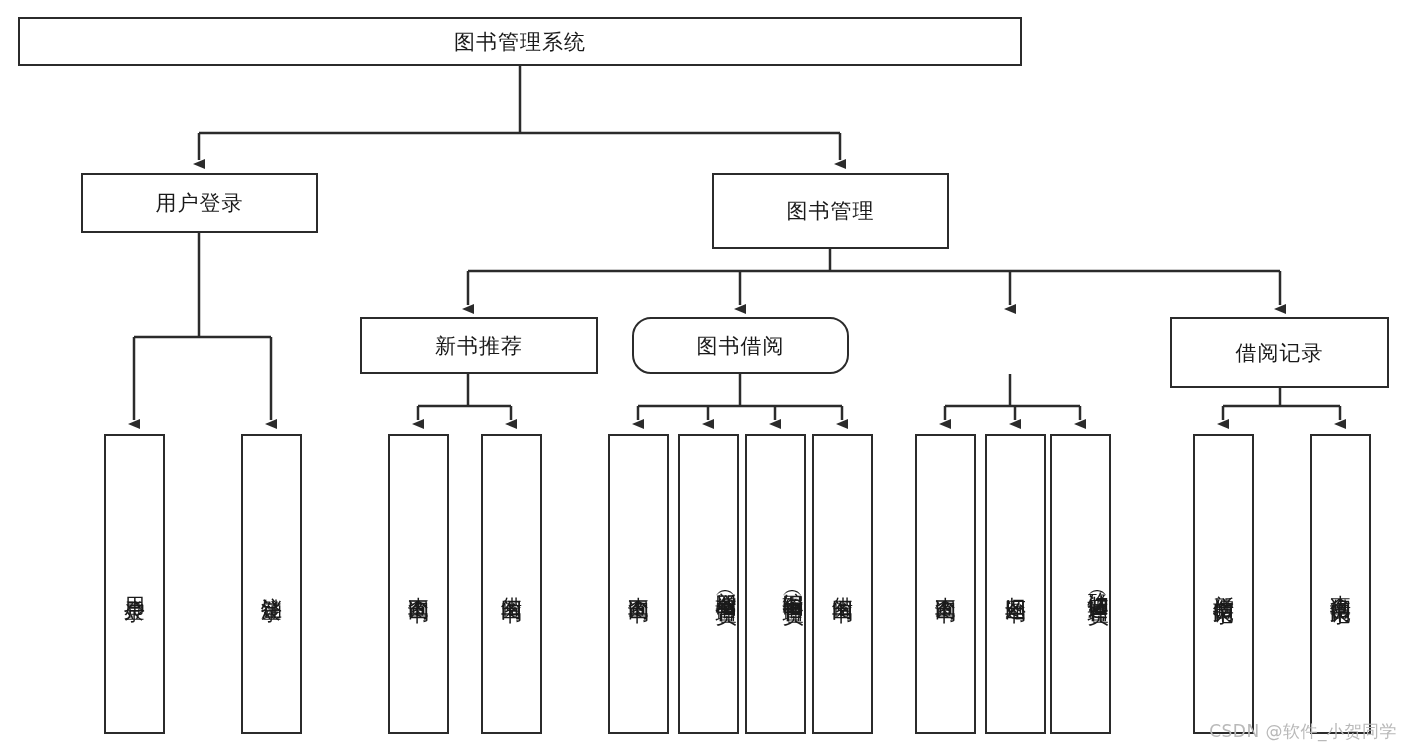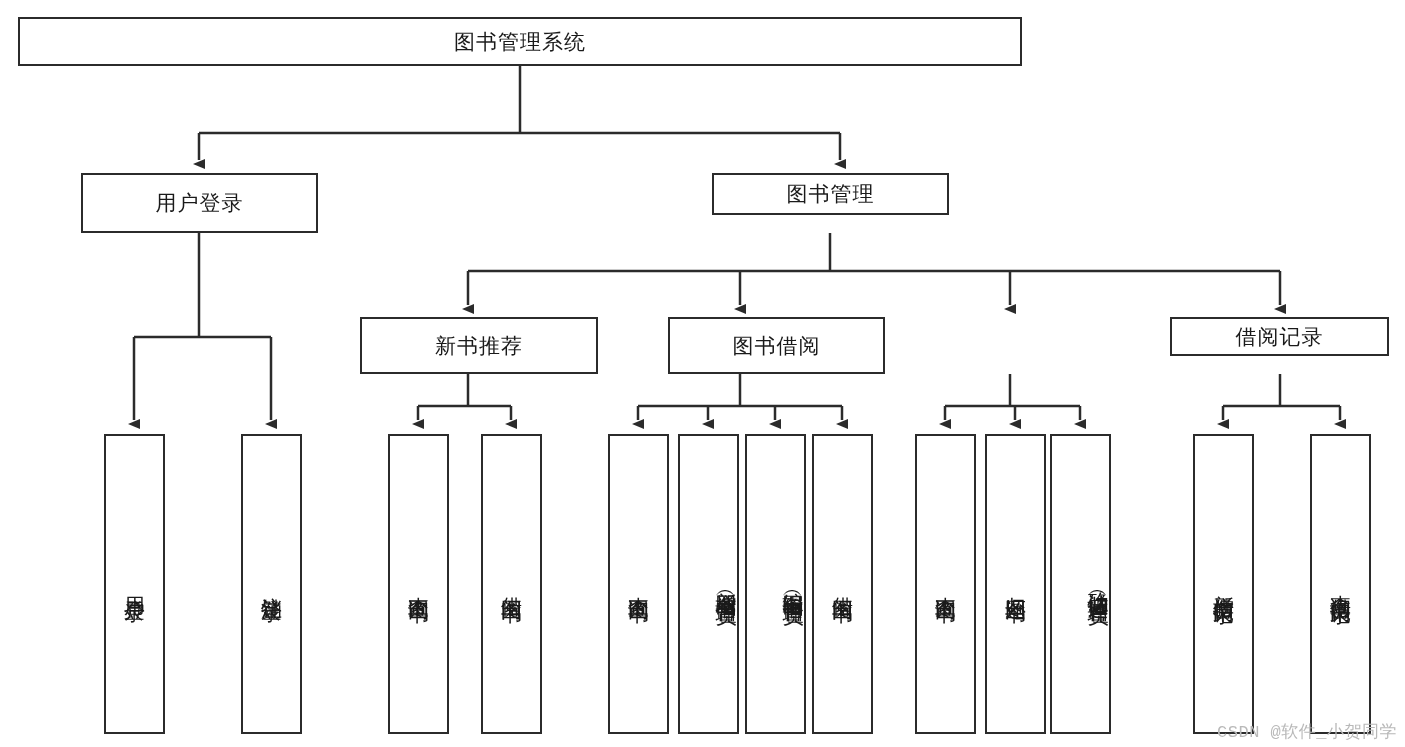--- a/index.html
+++ b/index.html
@@ -56,21 +56,20 @@
     display: block;
   }
   .watermark {
     position: absolute;
     right: 8px;
     bottom: 4px;
     font-size: 17px;
     color: #b9b9b9;
     letter-spacing: 0.5px;
     white-space: nowrap;
-    font-family: Liberation Mono, monospace;
   }
 </style>
 </head>
 <body>
 
 <div id="canvas">
 
   <svg class="connectors" viewBox="0 0 1405 747">
     <defs>
       <marker id="arrow" markerWidth="10" markerHeight="12" refX="1" refY="6" orient="auto" markerUnits="userSpaceOnUse">
@@ -121,31 +120,31 @@
     </g>
   </svg>
 
   <div class="node horiz" style="left:18px; top:17px; width:1004px; height:49px;">
     <span class="lbl">图书管理系统</span>
   </div>
 
   <div class="node horiz" style="left:81px; top:173px; width:237px; height:60px;">
     <span class="lbl">用户登录</span>
   </div>
-  <div class="node horiz" style="left:712px; top:173px; width:237px; height:42px;">
+  <div class="node horiz" style="left:712px; top:173px; width:237px; height:76px;">
     <span class="lbl">图书管理</span>
   </div>
 
   <div class="node horiz" style="left:360px; top:317px; width:238px; height:57px;">
     <span class="lbl">新书推荐</span>
   </div>
-  <div class="node horiz" style="left:668px; top:317px; width:217px; height:57px;">
+  <div class="node horiz" style="left:632px; top:317px; width:217px; height:57px;border-radius:19px;">
     <span class="lbl">图书借阅</span>
   </div>
-  <div class="node horiz" style="left:1170px; top:317px; width:219px; height:39px;font-family:Liberation Mono, monospace;">
+  <div class="node horiz" style="left:1170px; top:317px; width:219px; height:71px;font-family:Liberation Mono, monospace;">
     <span class="lbl">借阅记录</span>
   </div>
 
   <div class="node vert" style="left:104px; top:434px; width:61px; height:300px;">
     <span class="lbl">用户登录</span>
   </div>
   <div class="node vert" style="left:241px; top:434px; width:61px; height:300px;">
     <span class="lbl">注销登录</span>
   </div>
 

